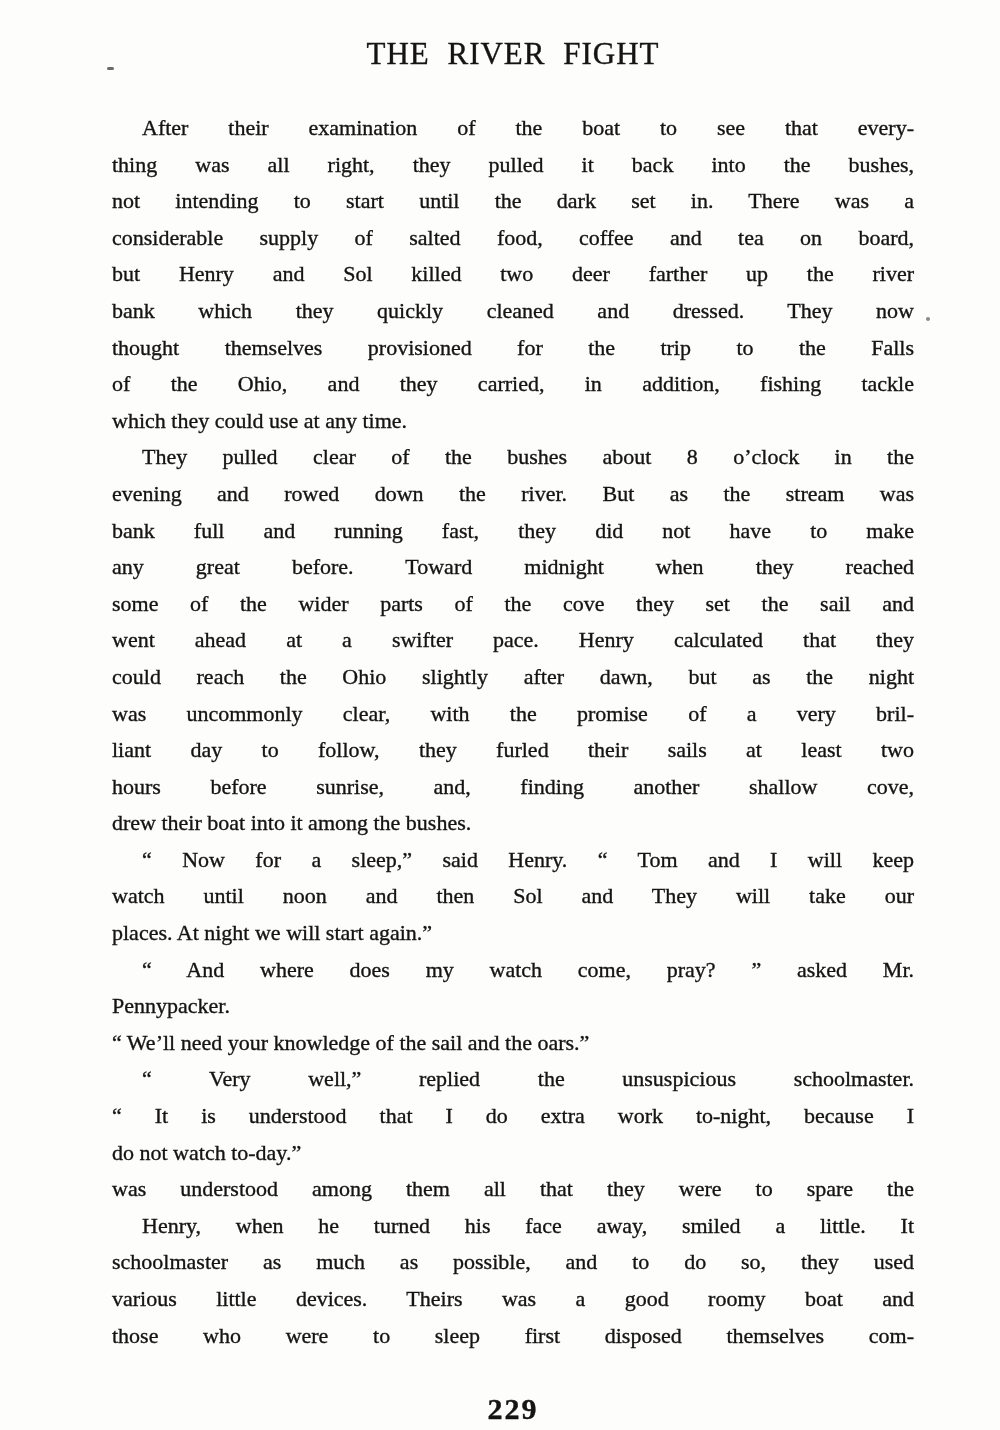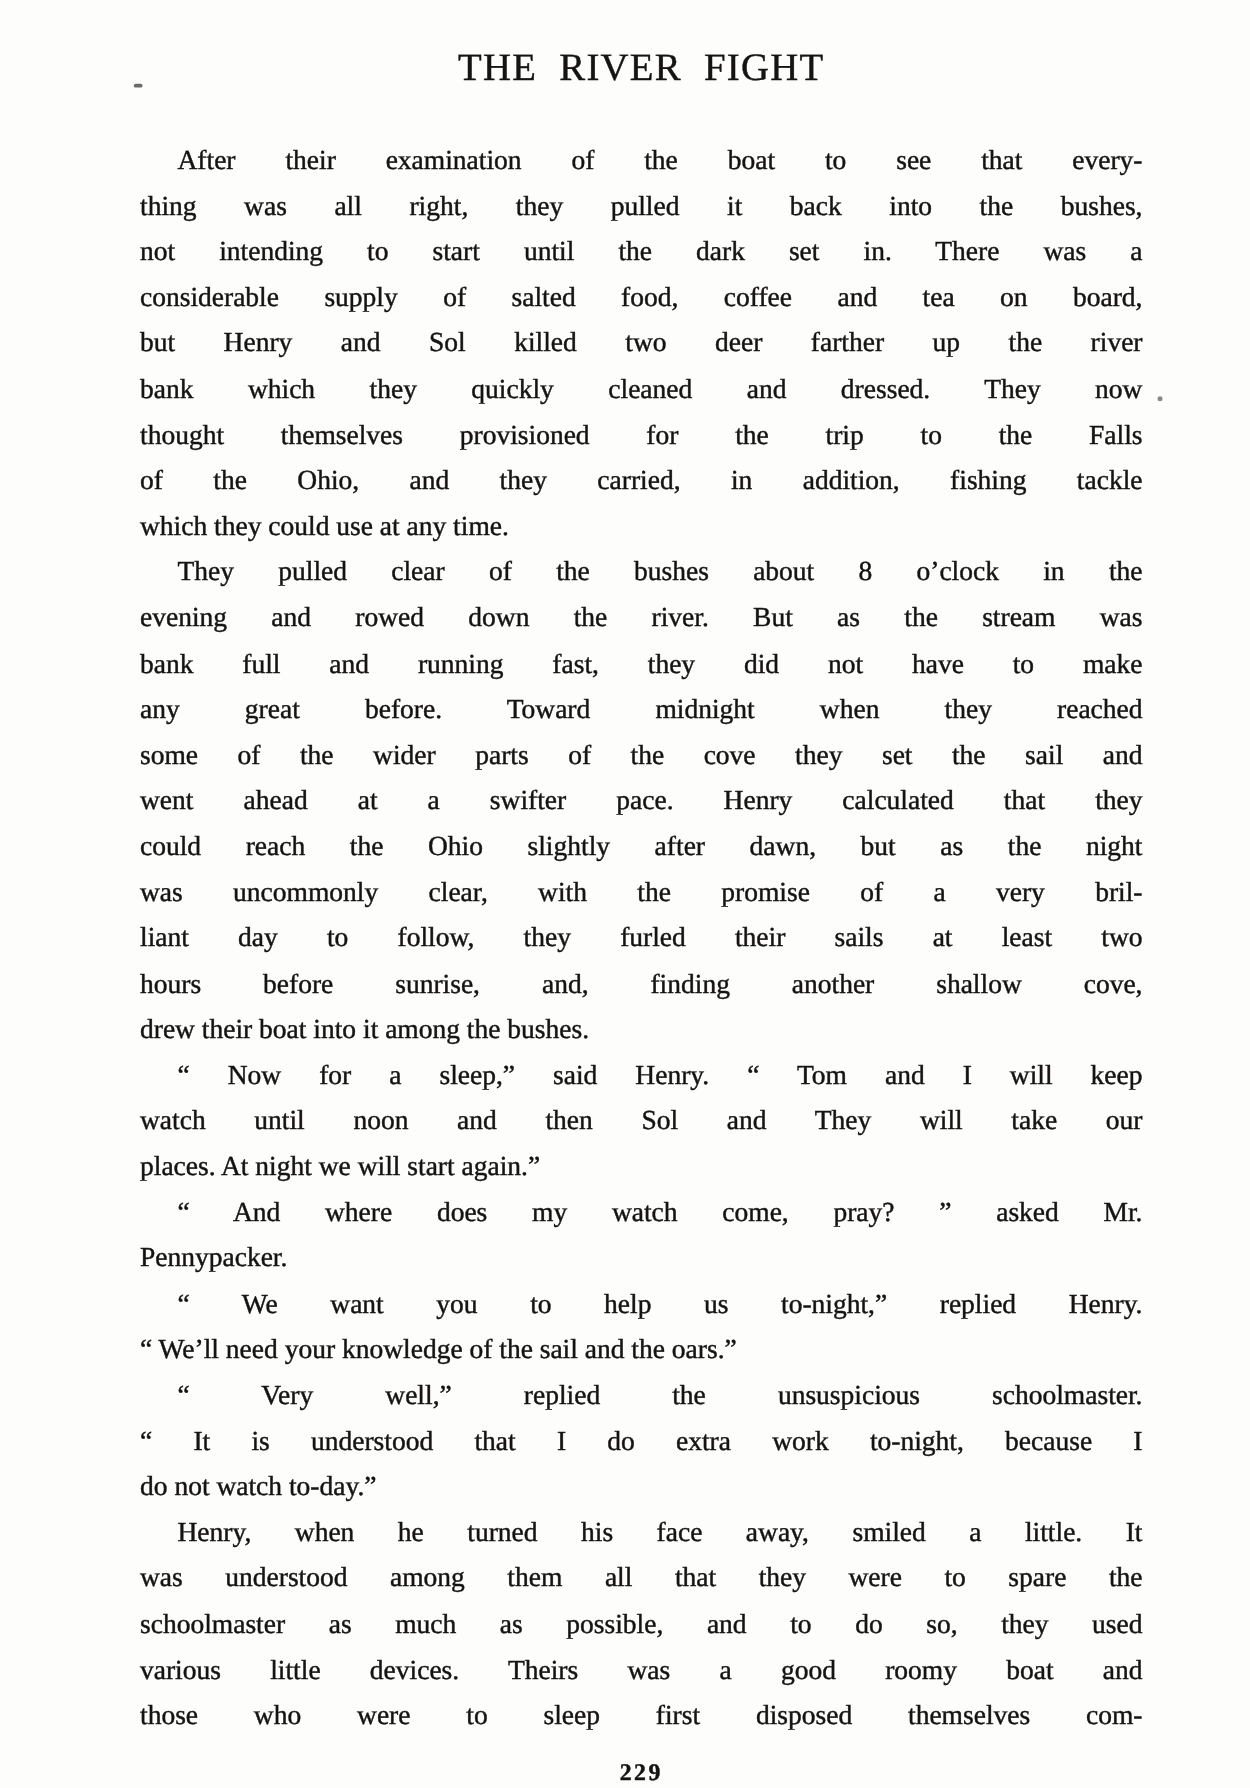--- a/index.html
+++ b/index.html
@@ -50,24 +50,23 @@
   }
   .tline.lastline {
     text-align-last: left;
   }
   .page-number {
     position: absolute;
     top: 1392px;
     left: 112px;
     width: 802px;
     text-align: center;
-    font-size: 19px;
+    font-size: 30px;
     font-weight: bold;
     letter-spacing: 2px;
-    margin-top: 16px;
   }
   .speck {
     position: absolute;
     background: #6a6a66;
     -webkit-text-stroke: 0;
   }
   .speck.dash {
     left: 107px;
     top: 67px;
     width: 7px;
@@ -119,30 +118,29 @@
     <div class="para">
       <div class="tline indent">“ Now for a sleep,” said Henry.  “ Tom and I will keep</div>
       <div class="tline">watch until noon and then Sol and They will take our</div>
       <div class="tline lastline">places.  At night we will start again.”</div>
     </div>
     <div class="para">
       <div class="tline indent">“ And where does my watch come, pray? ” asked Mr.</div>
       <div class="tline lastline">Pennypacker.</div>
     </div>
     <div class="para">
-      <div class="tline indent">“ We want you to help us to-night,” replied Henry.</div>
       <div class="tline lastline">“ We’ll need your knowledge of the sail and the oars.”</div>
     </div>
     <div class="para">
       <div class="tline indent">“ Very well,” replied the unsuspicious schoolmaster.</div>
       <div class="tline">“ It is understood that I do extra work to-night, because I</div>
       <div class="tline lastline">do not watch to-day.”</div>
     </div>
     <div class="para">
+      <div class="tline">was understood among them all that they were to spare the</div>
       <div class="tline indent">Henry, when he turned his face away, smiled a little.  It</div>
-      <div class="tline">was understood among them all that they were to spare the</div>
       <div class="tline">schoolmaster as much as possible, and to do so, they used</div>
       <div class="tline">various little devices.  Theirs was a good roomy boat and</div>
       <div class="tline">those who were to sleep first disposed themselves com-</div>
     </div>
   </div>
 
 <div class="page-number">229</div>
 
 </body></html>

